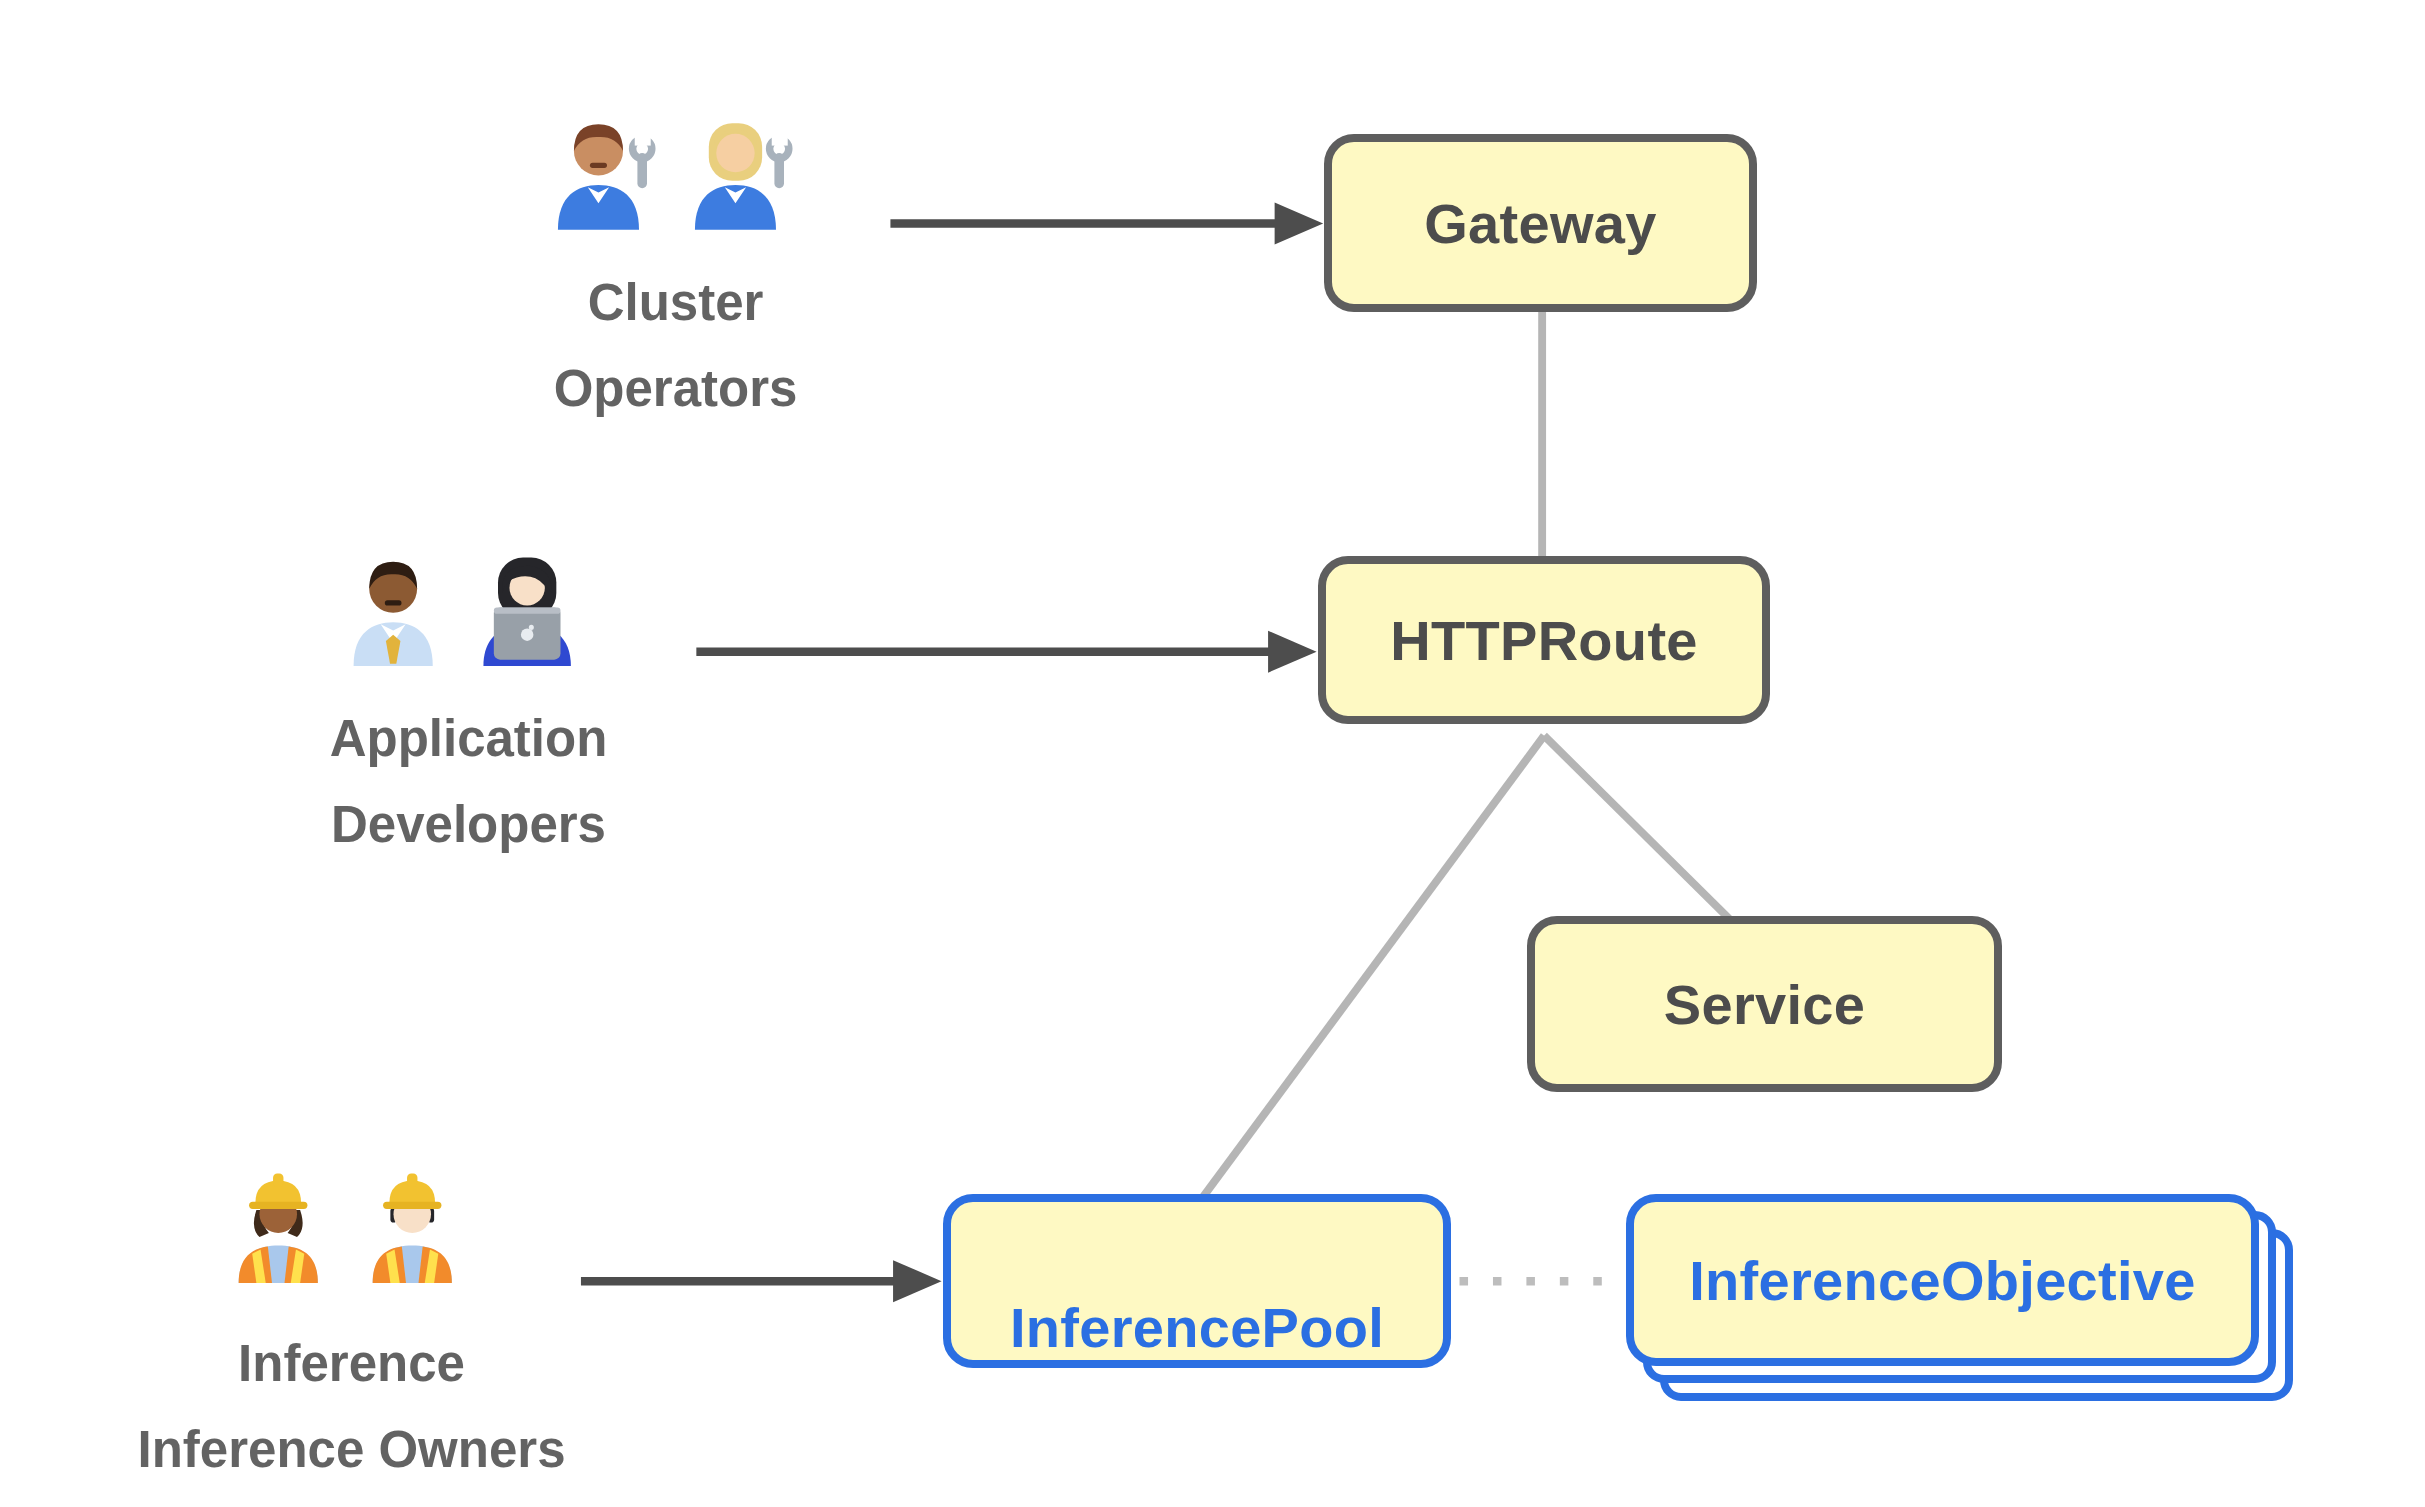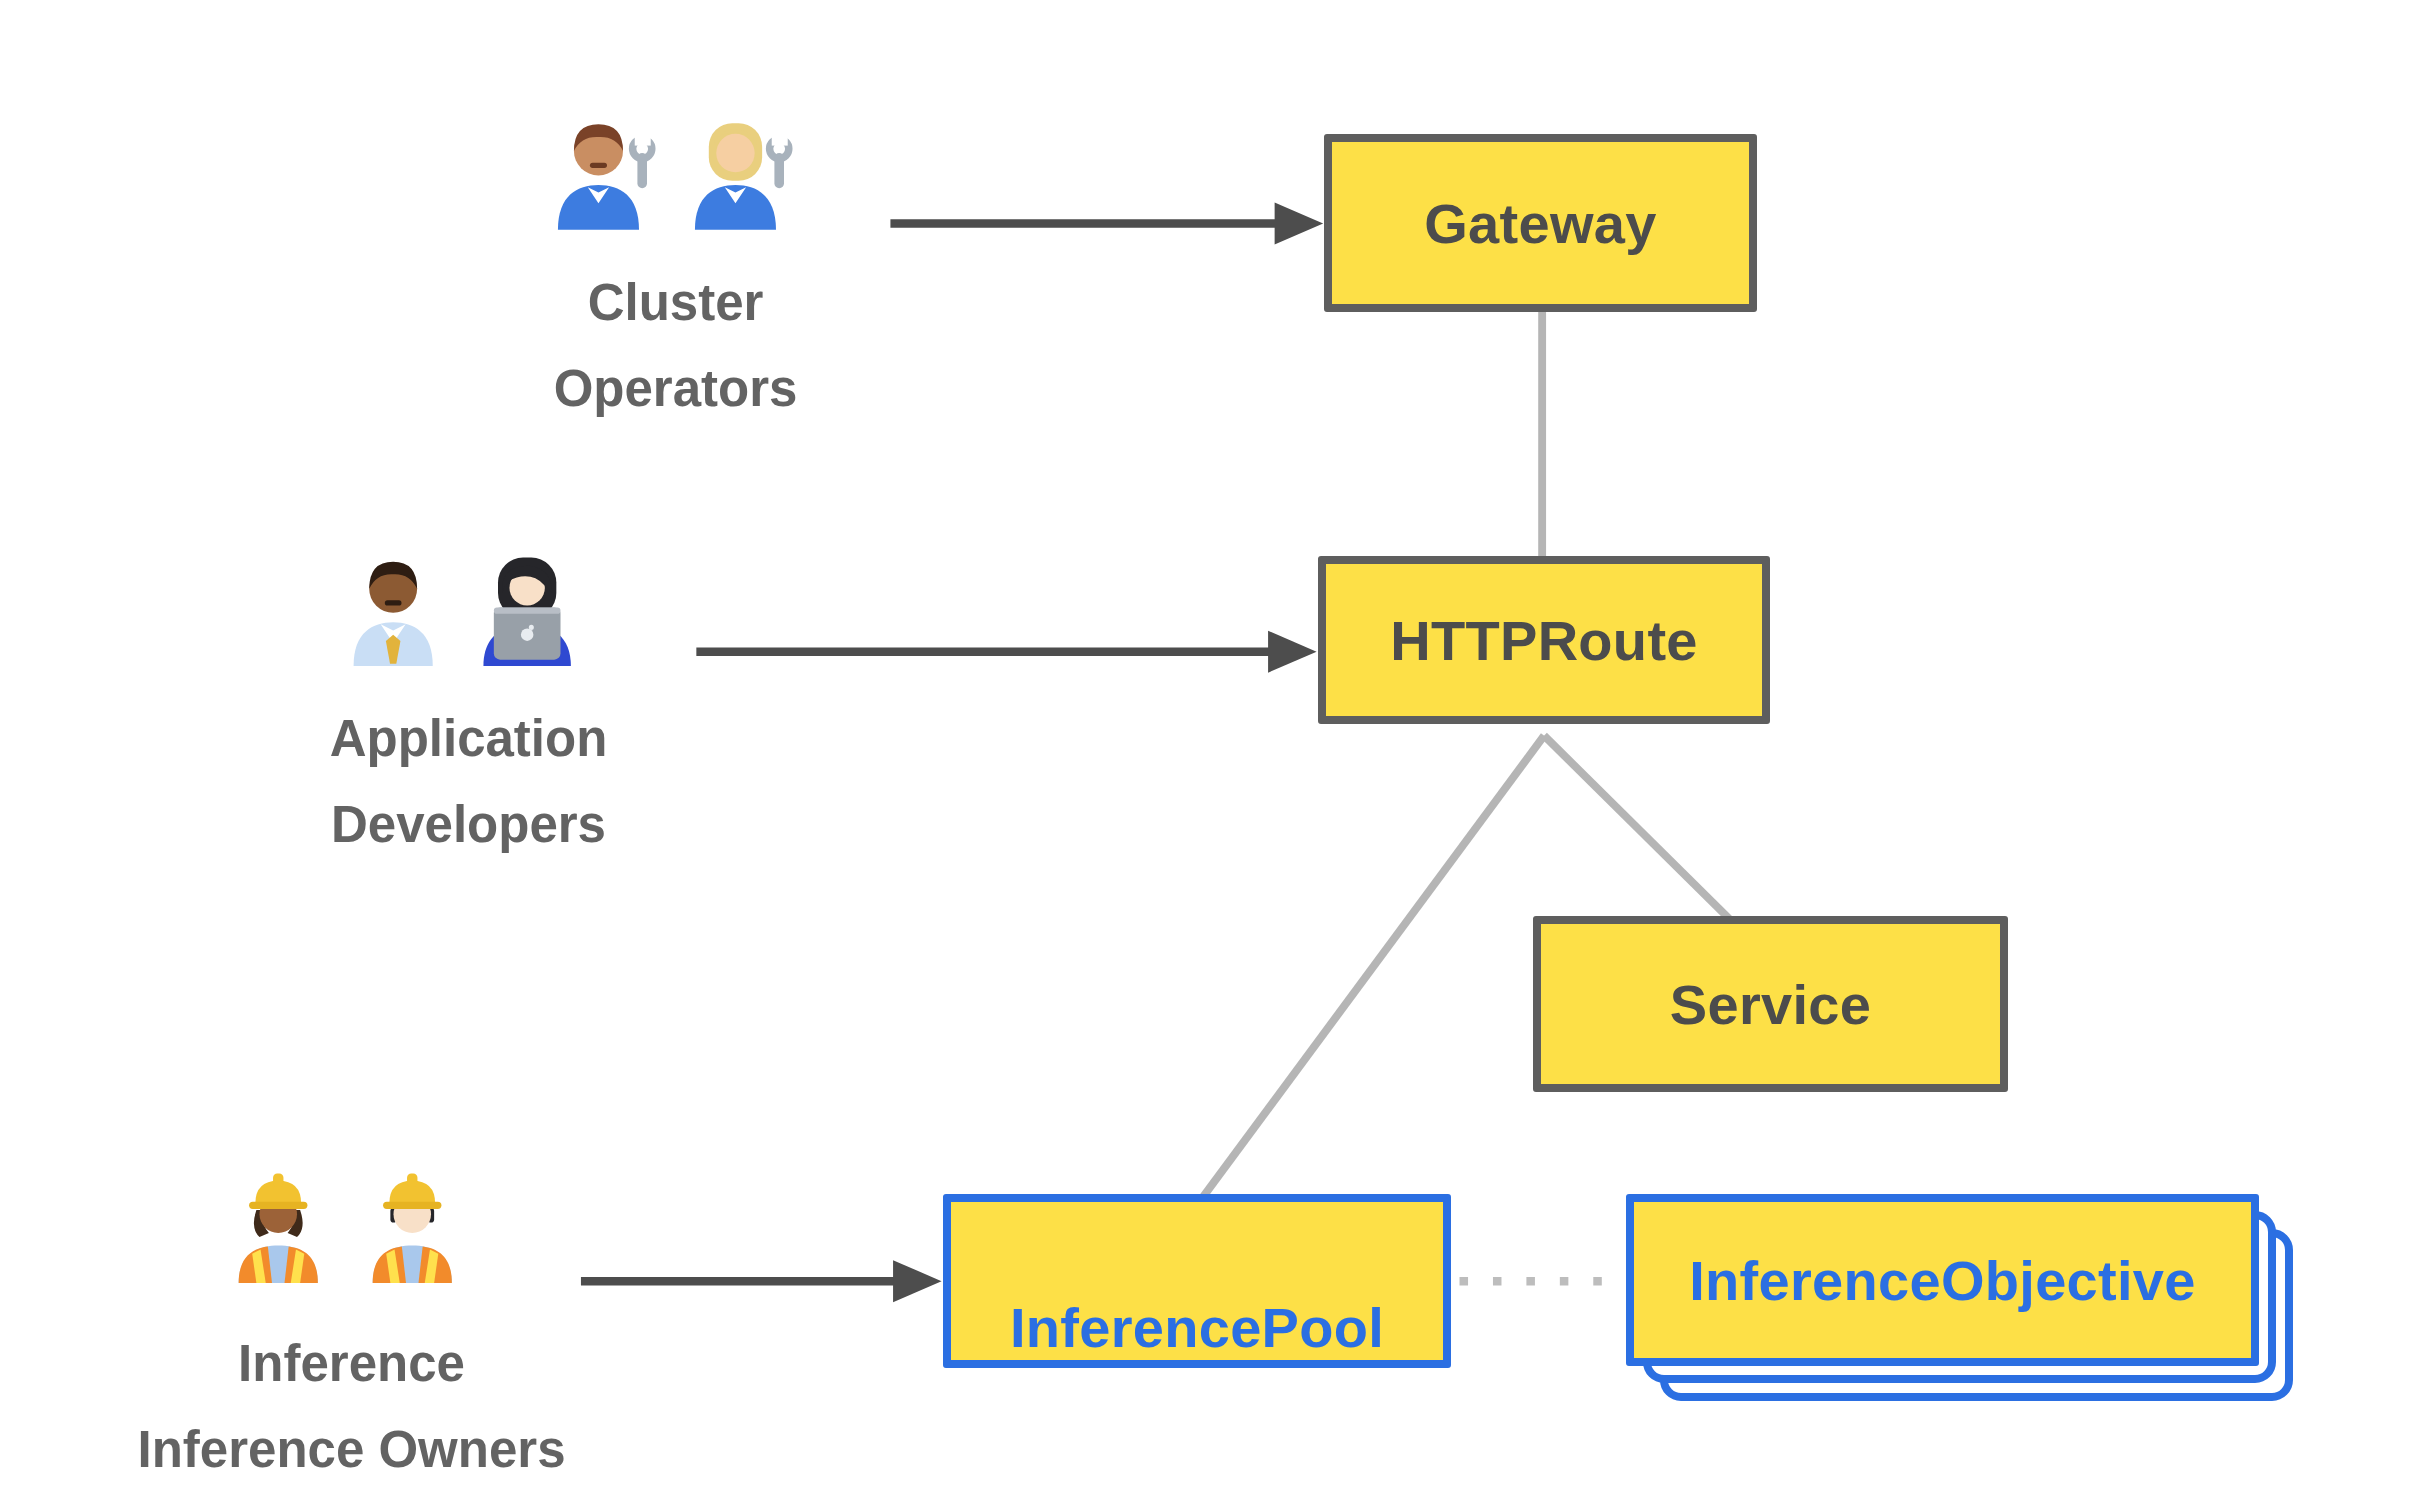--- a/index.html
+++ b/index.html
@@ -6,23 +6,23 @@
   #canvas{
     position:relative;
     width:2426px;height:1508px;
     background:#ffffff;
     font-family:"Liberation Sans", sans-serif;
     overflow:hidden;
   }
   #edges{position:absolute;left:0;top:0;z-index:0;}
   .node{
     position:absolute;z-index:2;
-    background:#fde047;
+    background:#fef9c3;
     border:8.5px solid #5e5e5e;
-    border-radius:3px;
+    border-radius:30px;
     display:flex;align-items:center;justify-content:center;
     font-weight:bold;font-size:56px;color:#4c4c4c;
     letter-spacing:0.3px;
     box-sizing:border-box;
   }
   .node.blue{border-color:#2b6fe2;color:#2b6fe2;}
   .stack-layer{
     position:absolute;z-index:1;
     background:#ffffff;
     border:8.5px solid #2b6fe2;
@@ -162,21 +162,21 @@
   </div>
 
   <div class="node" style="left:1324px;top:134px;width:433px;height:178px;">
     <span>Gateway</span>
   </div>
 
   <div class="node" style="left:1318px;top:556px;width:452px;height:168px;text-align:right;">
     <span>HTTPRoute</span>
   </div>
 
-  <div class="node" style="left:1527px;top:916px;width:475px;height:176px;margin-left:6px;">
+  <div class="node" style="left:1527px;top:916px;width:475px;height:176px;">
     <span>Service</span>
   </div>
 
   <div class="node blue" style="left:943px;top:1194px;width:508px;height:174px;align-items:flex-end;">
     <span>InferencePool</span>
   </div>
 
   <div class="stack-layer" style="left:1660px;top:1229px;width:633px;height:172px;"></div>
   <div class="stack-layer" style="left:1643px;top:1211px;width:633px;height:172px;"></div>
   <div class="node blue" style="left:1626px;top:1194px;width:633px;height:172px;">

